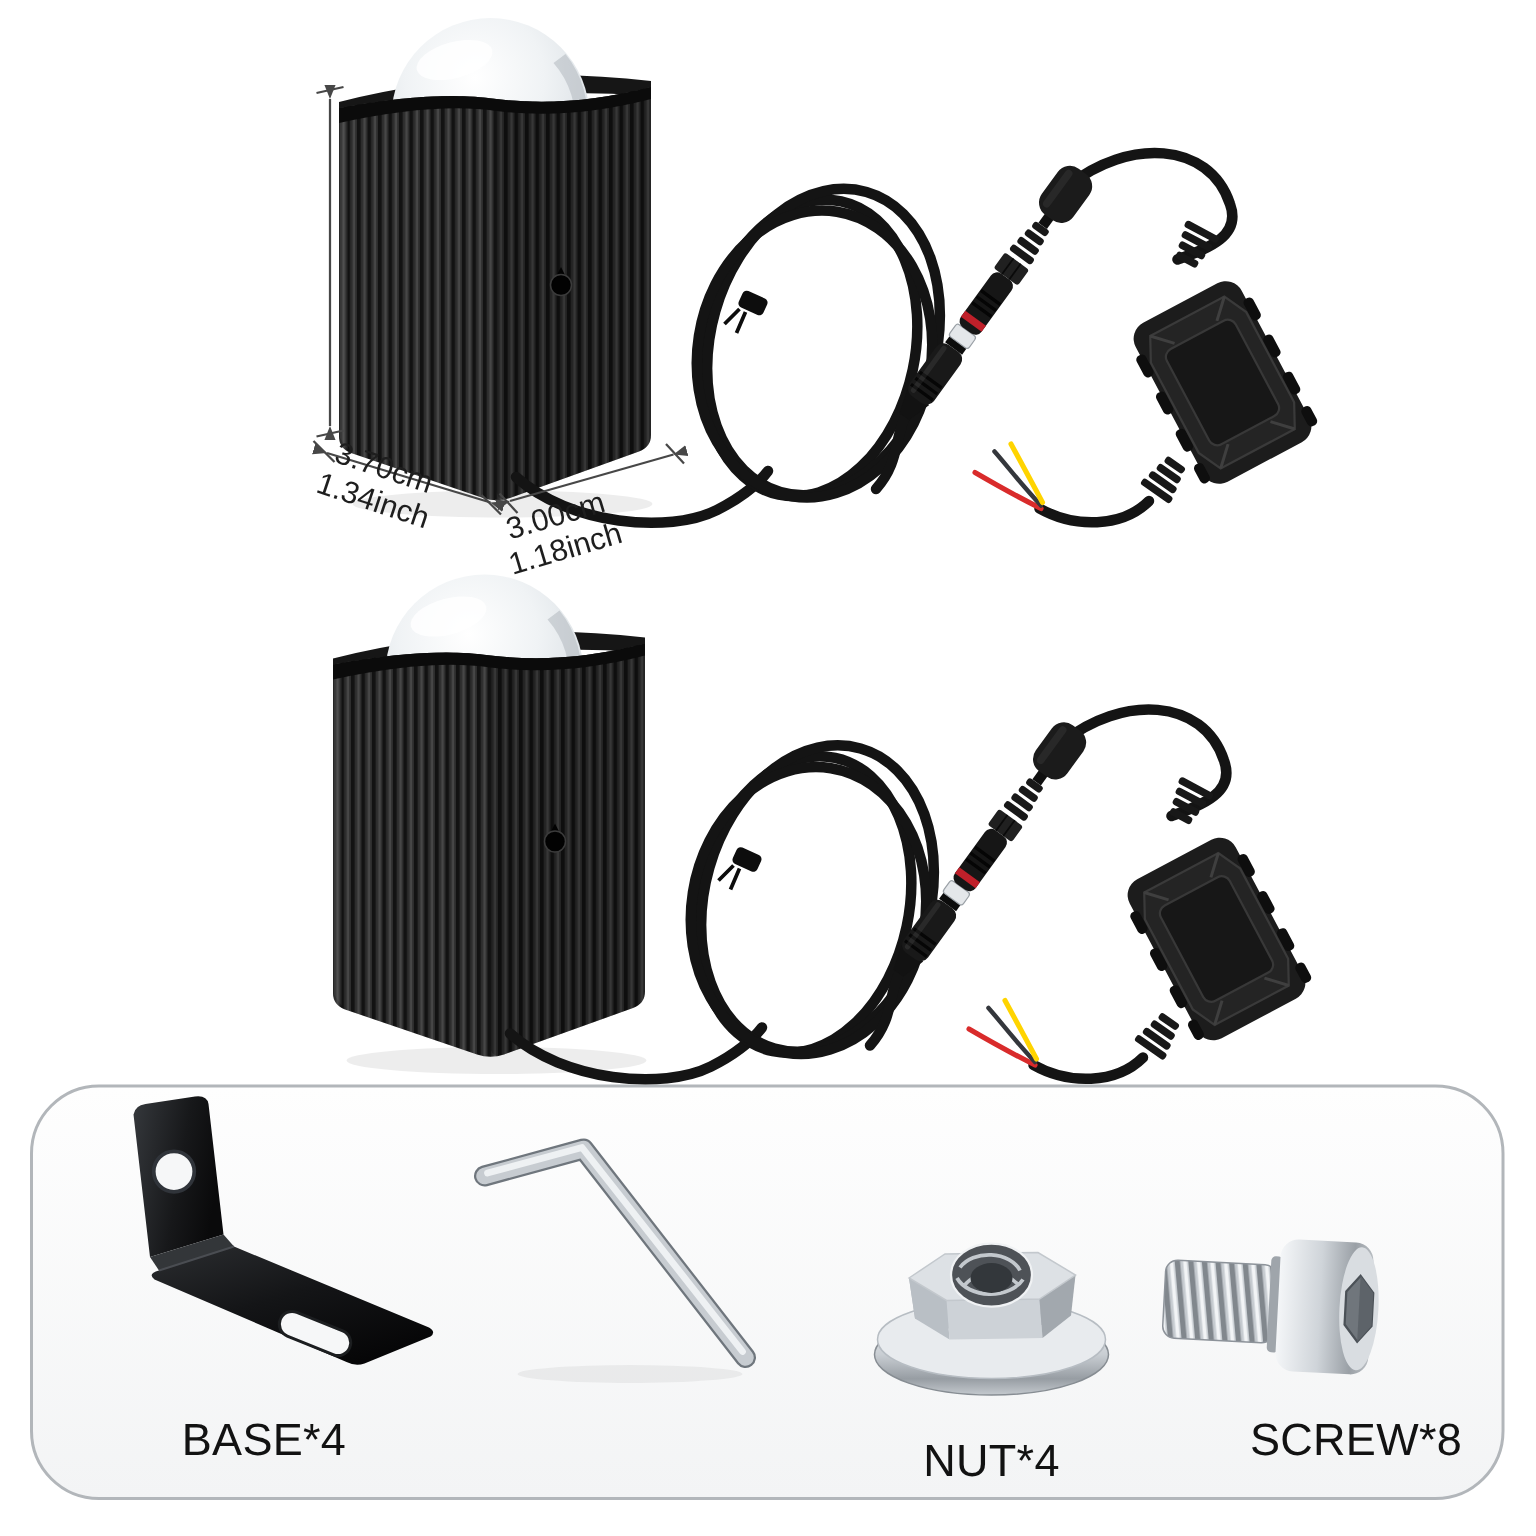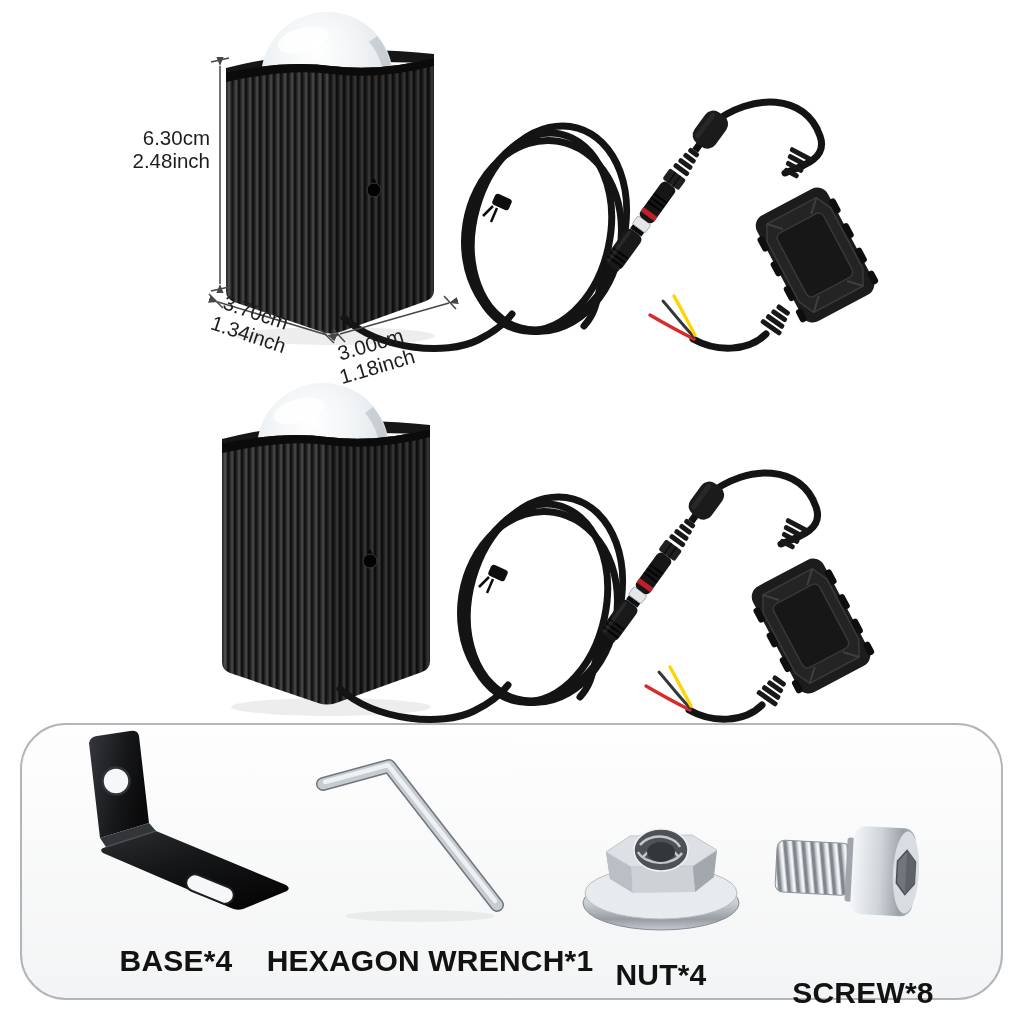--- a/index.html
+++ b/index.html
@@ -25,27 +25,27 @@
   }
   .art{position:absolute;left:0;top:0;width:1024px;height:1024px;pointer-events:none;z-index:2;}
   .cable{fill:none;stroke:#141414;stroke-width:7;stroke-linecap:round;}
   .dim{position:absolute;color:#1e1e1e;font-size:20.5px;line-height:1.12;z-index:4;}
   .dim div{white-space:nowrap;}
   .dim-height{left:88px;top:127px;width:122px;text-align:right;}
   .dim-width{left:188px;top:301px;width:128px;text-align:center;transform:rotate(18.5deg);}
   .dim-depth{left:310px;top:333px;width:128px;text-align:center;transform:rotate(-16.5deg);}
   .acc-label{
     position:absolute;top:944px;transform:translateX(-50%);
-    font-size:30px;font-weight:700;color:#121212;white-space:nowrap;
+    font-size:30px;font-weight:400;color:#121212;white-space:nowrap;
     letter-spacing:0.2px;z-index:4;
   }
   .acc-label-base{left:176px;}
   .acc-label-wrench{left:430px;}
   .acc-label-nut{left:661px;margin-top:14px;}
-  .acc-label-screw{left:863px;margin-top:32px;}
+  .acc-label-screw{left:904px;}
 </style>
 </head>
 <body>
 
 <div class="stage">
 
 
   <div class="panel"></div>
 
   <svg class="art" viewBox="0 0 1024 1024" xmlns="http://www.w3.org/2000/svg" xmlns:xlink="http://www.w3.org/1999/xlink">
@@ -247,31 +247,26 @@
     <g transform="translate(858,870) rotate(3)">
       <rect x="-82" y="-26" width="74" height="52" rx="8" fill="url(#thr)" stroke="#8d939a" stroke-width="1"></rect>
       <rect x="-12" y="-32" width="8" height="64" rx="3" fill="#9fa5ab"></rect>
       <rect x="-6" y="-44" width="62" height="88" rx="12" fill="url(#headH)"></rect>
       <ellipse cx="48" cy="0" rx="13" ry="41" fill="#d9dde1"></ellipse>
       <polygon points="48,-22 57,-11 57,11 48,22 39,11 39,-11" fill="#70767c" stroke="#4b5157" stroke-width="1.5"></polygon>
       <polygon points="48,-22 57,-11 57,11 48,22" fill="#5d6369"></polygon>
     </g>
   </svg>
 
-  <div class="dim dim-height">
-    <div>6.30cm</div>
-    <div>2.48inch</div>
-  </div>
   <div class="dim dim-width">
     <div>3.70cm</div>
     <div>1.34inch</div>
   </div>
   <div class="dim dim-depth">
     <div>3.00cm</div>
     <div>1.18inch</div>
   </div>
 
   <div class="acc-label acc-label-base">BASE*4</div>
-  <div class="acc-label acc-label-wrench">HEXAGON WRENCH*1</div>
   <div class="acc-label acc-label-nut">NUT*4</div>
   <div class="acc-label acc-label-screw">SCREW*8</div>
 
 </div>
 
 </body></html>

